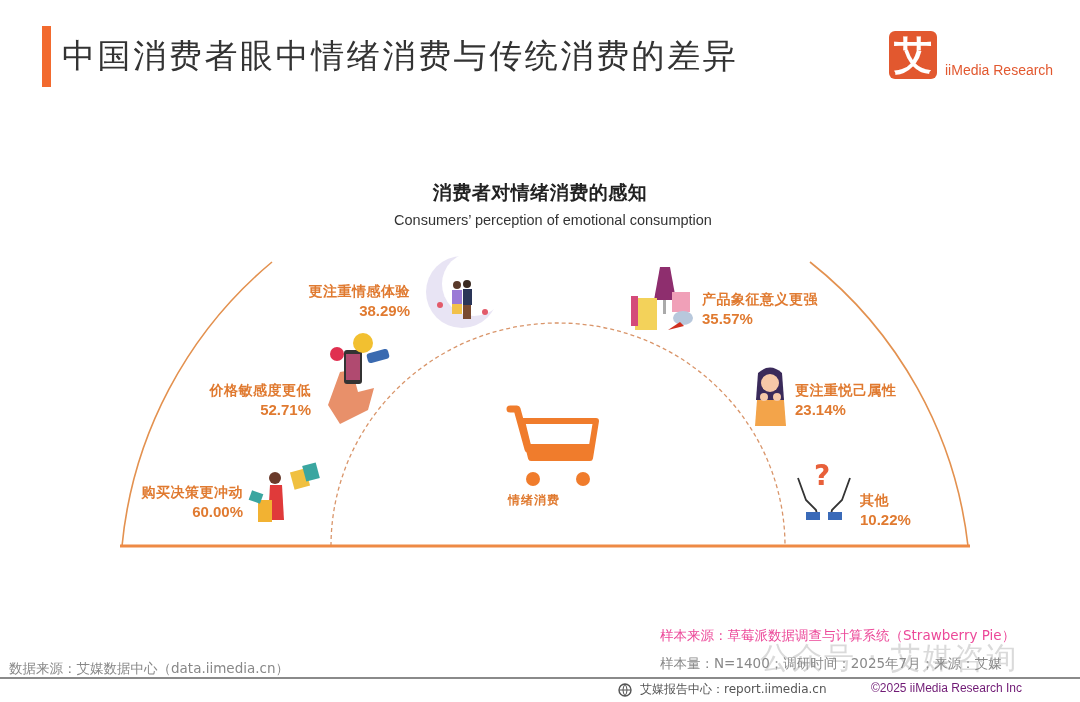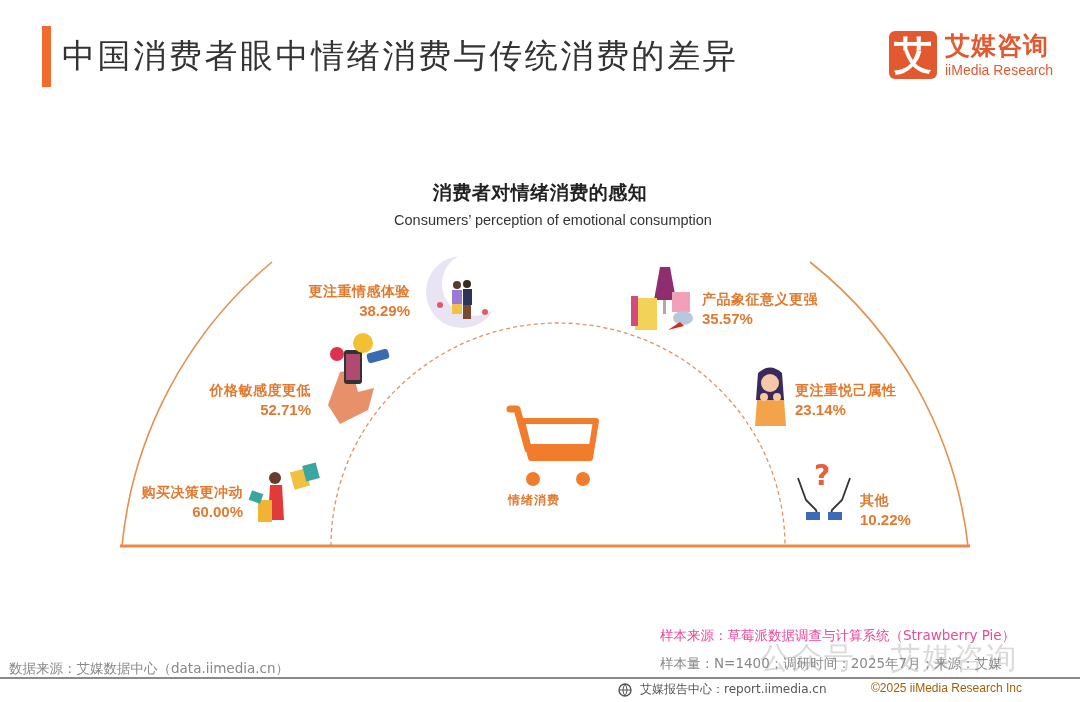--- a/index.html
+++ b/index.html
@@ -32,32 +32,31 @@
   .item-label .value { display: block; font-family: "Liberation Sans", sans-serif; font-size: 15px; }
   .right-align { text-align: right; }
 
   .center-label { position: absolute; left: 508px; top: 492px; font-size: 12px; font-weight: bold; color: #e07a30; letter-spacing: 1px; white-space: nowrap; text-align: right; }
 
   .footer-left { position: absolute; left: 9px; top: 660px; font-size: 13.5px; color: #888; white-space: nowrap; }
   .footer-src1 { position: absolute; left: 660px; top: 627px; font-size: 13.5px; color: #ec4899; white-space: nowrap; }
   .footer-src2 { position: absolute; left: 660px; top: 655px; font-size: 13.5px; color: #888; white-space: nowrap; }
   .footer-line { position: absolute; left: 0; top: 677px; width: 1080px; height: 2px; background: #8a8a8a; }
   .footer-report { position: absolute; left: 618px; top: 681px; font-size: 12px; color: #555; white-space: nowrap; display: flex; align-items: center; gap: 8px; }
-  .footer-copy { position: absolute; left: 871px; top: 681px; font-size: 12px; color: #a16207; white-space: nowrap; font-family: "Liberation Sans", sans-serif; }
+  .footer-copy { position: absolute; left: 871px; top: 681px; font-size: 12px; color: #701a75; white-space: nowrap; font-family: "Liberation Sans", sans-serif; }
   .watermark { position: absolute; left: 760px; top: 638px; font-size: 30px; color: rgba(150,150,150,0.35); white-space: nowrap; letter-spacing: 2px; }
 </style>
 </head>
 <body>
 
 <div class="title-bar"></div>
 <div class="page-title">中国消费者眼中情绪消费与传统消费的差异</div>
 
 <div class="logo">
   <div class="logo-box">艾</div>
-  <div class="logo-cn">艾媒咨询</div>
   <div class="logo-en">iiMedia Research</div>
 </div>
 
 <div class="chart-title">消费者对情绪消费的感知</div>
 <div class="chart-subtitle">Consumers’ perception of emotional consumption</div>
 
 <svg class="diagram" width="1080" height="702" viewBox="0 0 1080 702">
   <defs>
     <clipPath id="aboveBase">
         <rect x="0" y="0" width="1080" height="546"></rect>

